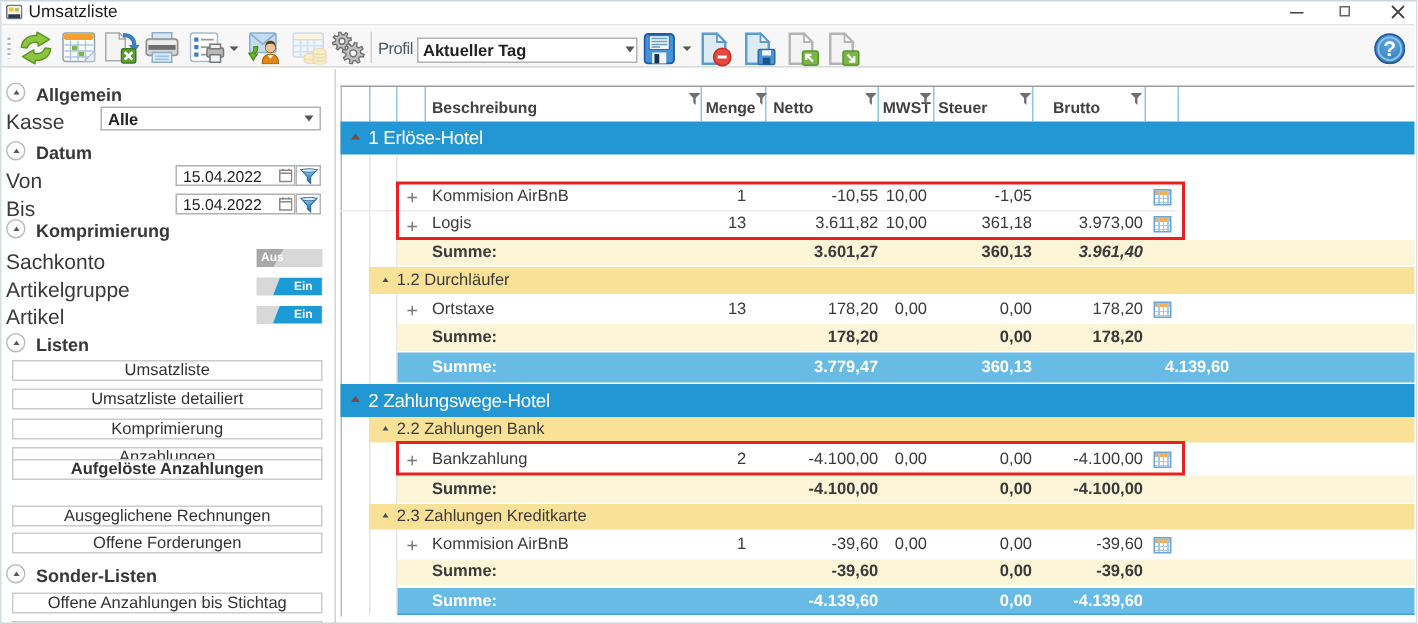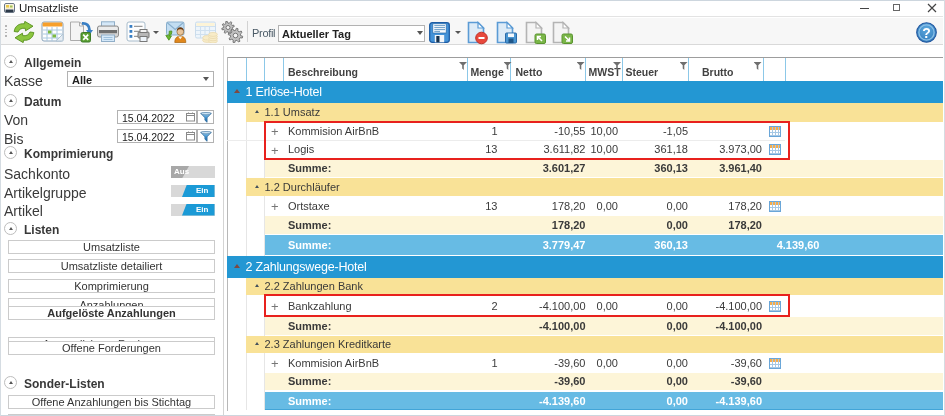--- a/index.html
+++ b/index.html
@@ -284,21 +284,21 @@
     </div>
 
     <div class="seccirc" style="left:4px;top:222px;"></div>
     <div class="sechead" style="left:24px;top:223px;">Listen</div>
     <div class="sbbtn" style="top:239.5px;">Umsatzliste</div>
     <div class="sbbtn" style="top:259px;">Umsatzliste detailiert</div>
     <div class="sbbtn" style="top:278.5px;">Komprimierung</div>
     <div class="sbbtn" style="top:298px;">Anzahlungen</div>
     <div class="sbbtn" style="top:306px;font-weight:bold;">Aufgelöste Anzahlungen</div>
     <div class="sbbtn" style="top:337px;">Ausgeglichene Rechnungen</div>
-    <div class="sbbtn" style="top:341px;">Offene Forderungen</div>
+    <div class="sbbtn" style="top:355px;">Offene Forderungen</div>
     <div class="seccirc" style="left:4px;top:376px;"></div>
     <div class="sechead" style="left:24px;top:377px;">Sonder-Listen</div>
     <div class="sbbtn" style="top:394.8px;">Offene Anzahlungen bis Stichtag</div>
     <div class="sbbtn" style="top:414.3px;">&nbsp;</div>
 
     <div class="abs" style="left:223px;top:46px;width:1px;height:370px;background:#d4d4d4;"></div>
   </div>
 
   <div id="grid">
 
@@ -329,24 +329,20 @@
       <div class="hfun" style="left:348.5px;"></div>
       <div class="hfun" style="left:385px;"></div>
       <div class="hfun" style="left:451.5px;"></div>
       <div class="hfun" style="left:525.5px;"></div>
     </div>
 
     <div class="grow gsec" style="left:0;top:24px;width:716px;height:22px;">
       <div class="arr-sec" style="left:6.5px;top:8px;"></div>
       <div class="abs" style="left:18.5px;top:3.5px;">1 Erlöse-Hotel</div>
     </div>
-    <div class="grow gsub" style="top:46px;width:697.5px;height:18.5px;">
-      <div class="arr-sub" style="left:9px;top:7px;"></div>
-      <div class="cell" style="left:19px;top:3px;">1.1 Umsatz</div>
-    </div>
 
     <div class="grow" style="left:0;top:64.5px;width:716px;height:18.8px;">
       <span class="plus">+</span>
       <div class="cell" style="left:61px;top:3px;">Kommision AirBnB</div>
       <div class="cell num mge" style="top:3px;">1</div>
       <div class="cell num net" style="top:3px;">-10,55</div>
       <div class="cell num mwst" style="top:3px;">10,00</div>
       <div class="cell num ste" style="top:3px;">-1,05</div>
       <div class="cell num bru" style="top:19px;">-11,60</div>
       <div class="calc" style="top:4px;"></div>
@@ -359,21 +355,21 @@
       <div class="cell num net" style="top:3px;">3.611,82</div>
       <div class="cell num mwst" style="top:3px;">10,00</div>
       <div class="cell num ste" style="top:3px;">361,18</div>
       <div class="cell num bru" style="top:3px;">3.973,00</div>
       <div class="calc" style="top:4px;"></div>
     </div>
     <div class="grow gsum" style="top:103px;width:678.5px;height:16.5px;">
       <div class="cell bold" style="left:23.5px;top:2px;">Summe:</div>
       <div class="cell num net bold sumoff" style="top:2px;">3.601,27</div>
       <div class="cell num ste bold sumoff" style="top:2px;">360,13</div>
-      <div class="cell num bru bold sumoff" style="top:2px;">3.961,40</div>
+      <div class="cell num bru bold sumoff" style="top:2px;font-style:italic;">3.961,40</div>
     </div>
     <div class="grow gsub" style="top:121px;width:697.5px;height:18px;">
       <div class="arr-sub" style="left:9px;top:7px;"></div>
       <div class="cell" style="left:19px;top:3px;">1.2 Durchläufer</div>
     </div>
     <div class="grow" style="left:0;top:139px;width:716px;height:19.5px;">
       <span class="plus">+</span>
       <div class="cell" style="left:61px;top:3.5px;">Ortstaxe</div>
       <div class="cell num mge" style="top:3.5px;">13</div>
       <div class="cell num net" style="top:3.5px;">178,20</div>

